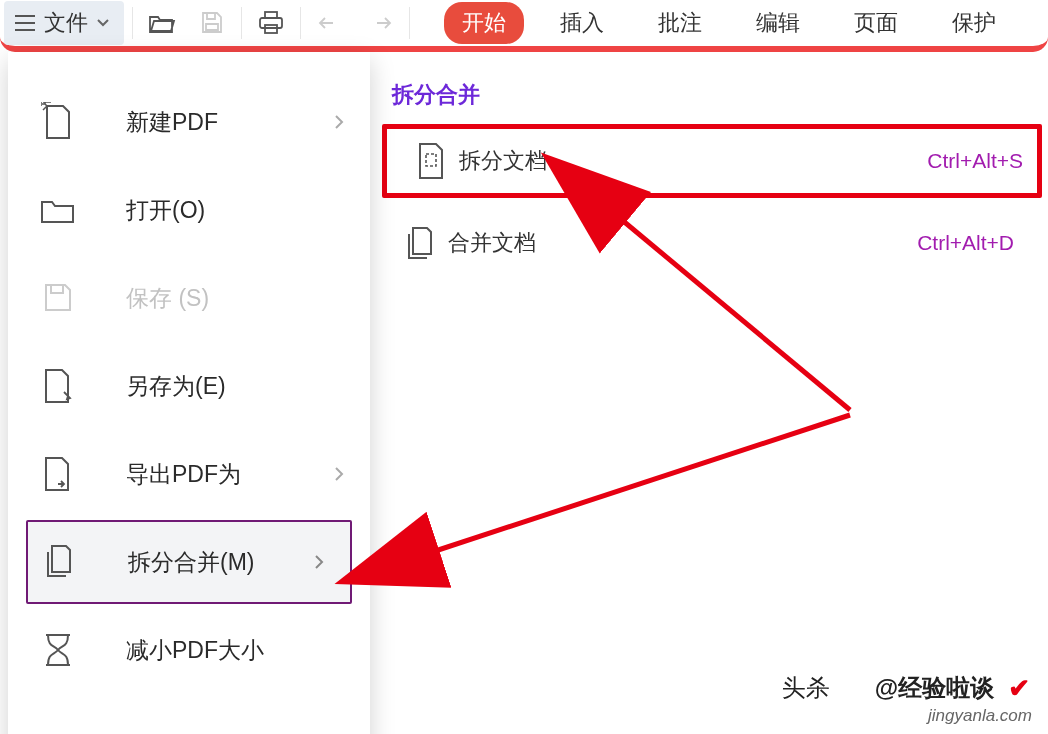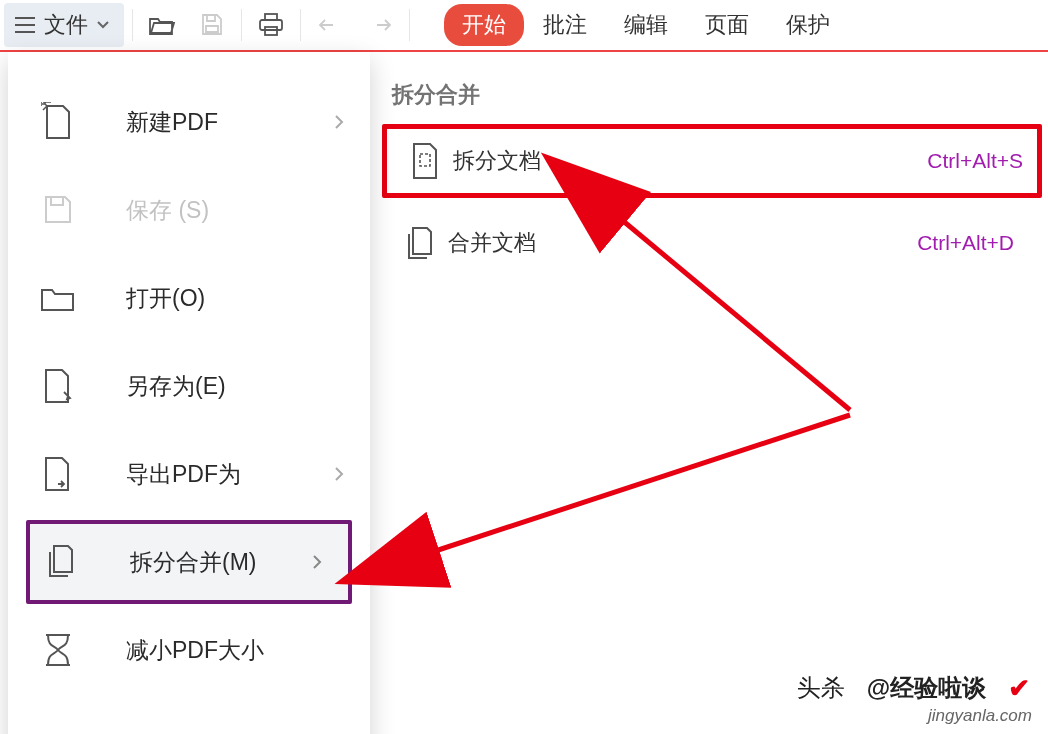--- a/index.html
+++ b/index.html
@@ -10,23 +10,24 @@
     height: 734px;
     overflow: hidden;
     position: relative;
     color: #222;
   }
   .toolbar {
     height: 52px;
     display: flex;
     align-items: center;
     background: #fff;
-    border-bottom: 2px solid #ef4444;
+    border-bottom: 6px solid #ef4444;
     position: relative;
     z-index: 10;
+    border-radius: 15px;
   }
   .file-btn {
     background: #e8edf3;
     height: 44px;
     margin: 4px;
     padding: 0 14px 0 10px;
     display: flex;
     align-items: center;
     border-radius: 4px;
     gap: 8px;
@@ -39,21 +40,21 @@
     height: 44px;
     display: flex;
     align-items: center;
     justify-content: center;
     margin: 0 2px;
   }
   .tb-sep { width: 1px; height: 32px; background: #e6e6e6; margin: 0 4px; }
   .tabs {
     display: flex;
     align-items: center;
-    gap: 1px;
+    gap: 18px;
     margin-left: 30px;
     font-size: 22px;
   }
   .tab {
     padding: 6px 18px;
     border-radius: 18px;
     color: #333;
   }
   .tab.active { background: #e84c3d; color: #fff; }
   .dropdown {
@@ -75,78 +76,78 @@
     color: #2a2a2a;
     position: relative;
     margin: 4px 0;
   }
   .dd-item .ic { width: 56px; display:flex; justify-content:center; }
   .dd-item .label { flex: 1; margin-left: 40px; }
   .dd-item .arrow { width: 20px; color:#999; }
   .dd-item.disabled { color: #c2c2c2; }
   .dd-item.highlight {
     margin: 4px 18px;
-    border: 4px solid #701a75;
+    border: 2px solid #701a75;
     border-radius: 2px;
     padding-left: 4px;
   }
   .dd-item.highlight .ic { width:56px; }
   .dd-item.hover { background: #f3f4f6; }
 
   .submenu {
     position: absolute;
     top: 60px;
     left: 376px;
     right: 0;
     padding: 20px 0 40px 0;
     z-index: 15;
   }
   .sub-header {
     font-size: 22px;
     font-weight: 700;
-    color: #737373;
+    color: #6d28d9;
     padding: 0 16px 14px 16px;
   }
   .sub-item {
     display: flex;
     align-items: center;
     padding: 0 34px 0 16px;
     height: 74px;
     font-size: 22px;
     color: #333;
   }
   .sub-item .ic { width: 56px; display:flex; justify-content:center; }
   .sub-item .label { flex: 1; }
   .sub-item .shortcut { color: #a21caf; font-size: 21px; white-space: nowrap; }
   .sub-item.highlight {
     margin: 0 6px 8px 6px;
     border: 5px solid #e60012;
     border-radius: 2px;
-    padding: 0 14px 0 10px;
+    padding: 0 14px 0 16px;
   }
 
   .annotations {
     position: absolute; inset: 0;
     pointer-events: none;
     z-index: 30;
   }
   .watermark1 {
     position: absolute;
     right: 18px; bottom: 30px;
     font-size: 24px; color: #222;
-    display:flex; align-items:center; gap:22px;
+    display:flex; align-items:center; gap:14px;
   }
   .watermark1 .check { color:#e60012; font-weight:700; font-size:26px; }
   .watermark2 {
     position: absolute;
     right: 16px; bottom: 8px;
     font-size: 17px; color: #666;
     font-style: italic;
   }
-  .at { font-weight: 700; }
+  .at { font-weight: 700; margin-left: 31px; }
 </style>
 </head>
 <body>
 
 <div class="toolbar">
   <div class="file-btn">
     <svg width="22" height="18" viewBox="0 0 22 18">
       <line x1="1" y1="2" x2="21" y2="2" stroke="#555" stroke-width="2"></line>
       <line x1="1" y1="9" x2="21" y2="9" stroke="#555" stroke-width="2"></line>
       <line x1="1" y1="16" x2="21" y2="16" stroke="#555" stroke-width="2"></line>
@@ -184,20 +185,21 @@
   </div>
   <div class="tb-icon">
     <svg width="26" height="22" viewBox="0 0 26 22">
       <path d="M18 6 l5 5 l-5 5 M23 11 h-13" fill="none" stroke="#ccc" stroke-width="1.8"></path>
     </svg>
   </div>
   <div class="tb-sep"></div>
 
   <div class="tabs">
     <div class="tab active">开始</div>
+    <div class="tab">插入</div>
     <div class="tab">批注</div>
     <div class="tab">编辑</div>
     <div class="tab">页面</div>
     <div class="tab">保护</div>
   </div>
 </div>
 
 <div class="dropdown">
 
   <div class="dd-item">
@@ -209,36 +211,36 @@
       </svg>
     </div>
     <div class="label">新建PDF</div>
     <div class="arrow">
       <svg width="10" height="16" viewBox="0 0 10 16">
           <polyline points="2,2 8,8 2,14" fill="none" stroke="#aaa" stroke-width="2"></polyline>
         </svg>
     </div>
   </div>
 
+  <div class="dd-item">
+    <div class="ic">
+      <svg width="38" height="32" viewBox="0 0 38 32">
+        <path d="M3 8 h10 l3 4 h18 v16 h-31 z" fill="none" stroke="#555" stroke-width="2"></path>
+      </svg>
+    </div>
+    <div class="label">打开(O)</div>
+  </div>
+
   <div class="dd-item disabled">
     <div class="ic">
       <svg width="34" height="34" viewBox="0 0 34 34">
         <path d="M5 4 h19 l5 5 v20 h-24 z M10 4 v8 h12 v-8" fill="none" stroke="#ccc" stroke-width="2"></path>
       </svg>
     </div>
     <div class="label">保存 (S)</div>
-  </div>
-
-  <div class="dd-item">
-    <div class="ic">
-      <svg width="38" height="32" viewBox="0 0 38 32">
-        <path d="M3 8 h10 l3 4 h18 v16 h-31 z" fill="none" stroke="#555" stroke-width="2"></path>
-      </svg>
-    </div>
-    <div class="label">打开(O)</div>
   </div>
 
   <div class="dd-item">
     <div class="ic">
       <svg width="36" height="40" viewBox="0 0 36 40">
         <path d="M6 4 h16 l6 6 v26 h-22 z" fill="none" stroke="#555" stroke-width="2"></path>
         <path d="M24 26 l6 6 l-3 1 l1 -3 z" fill="none" stroke="#555" stroke-width="1.8"></path>
       </svg>
     </div>
     <div class="label">另存为(E)</div>

